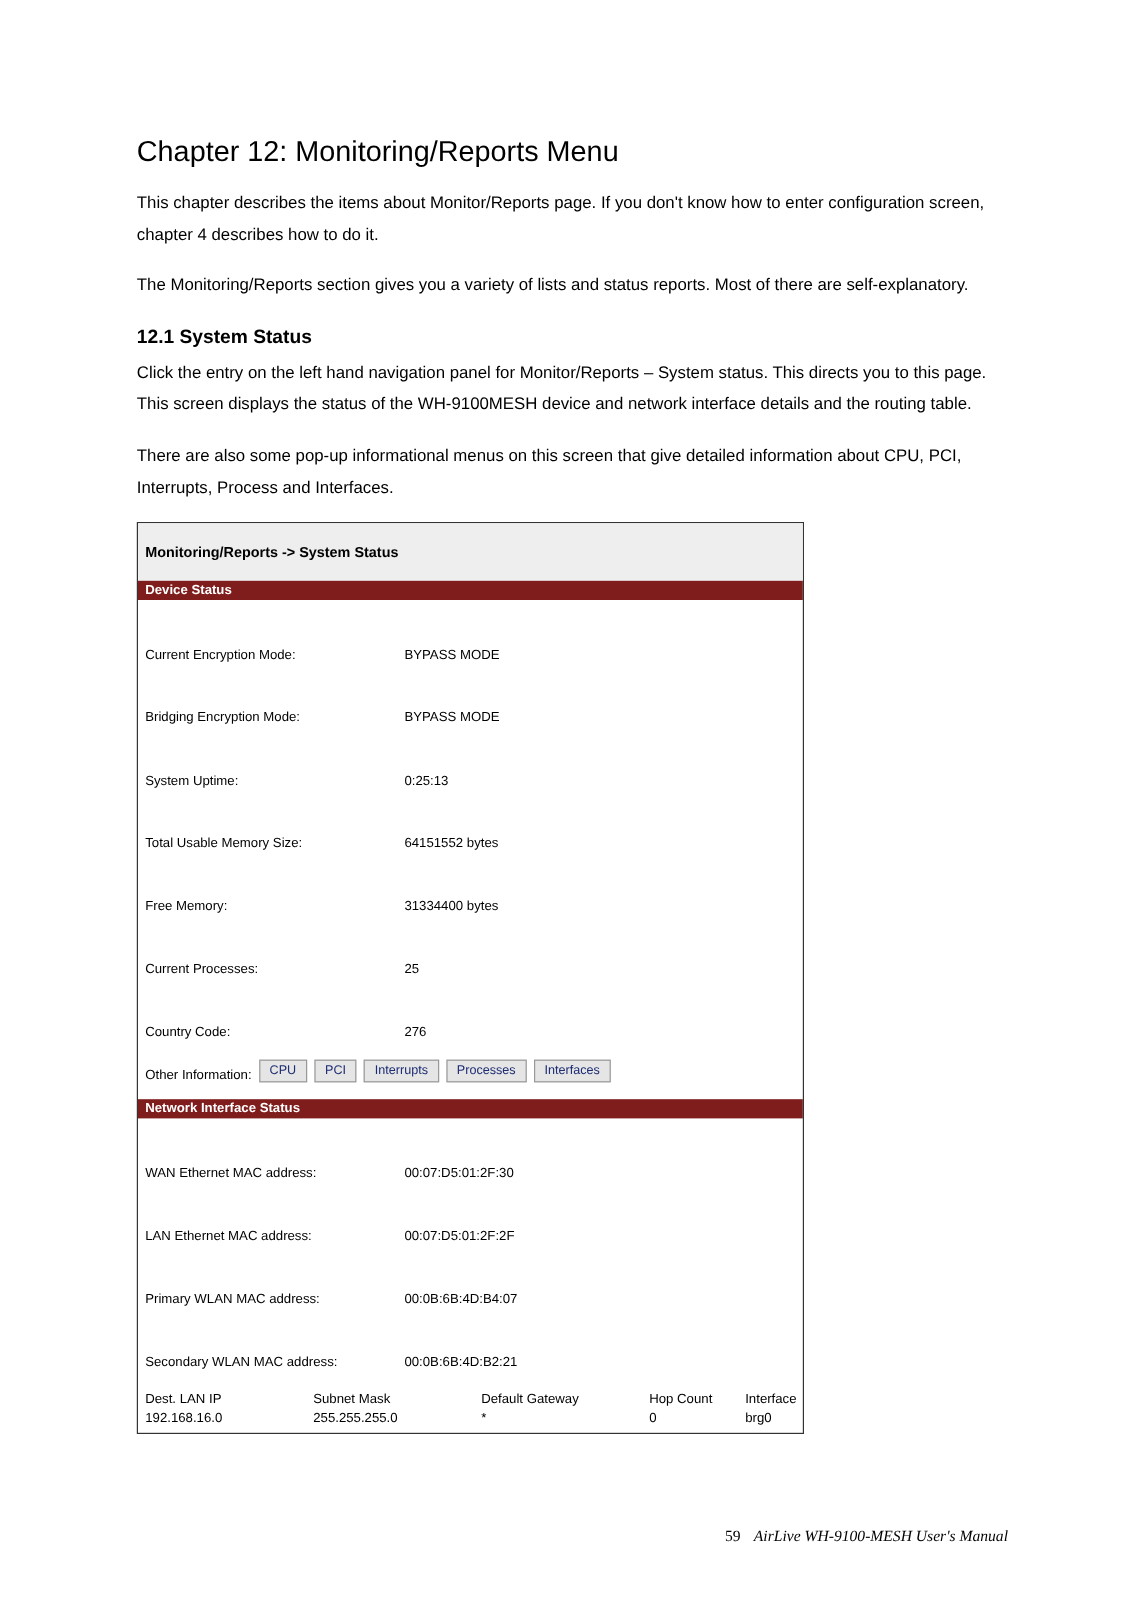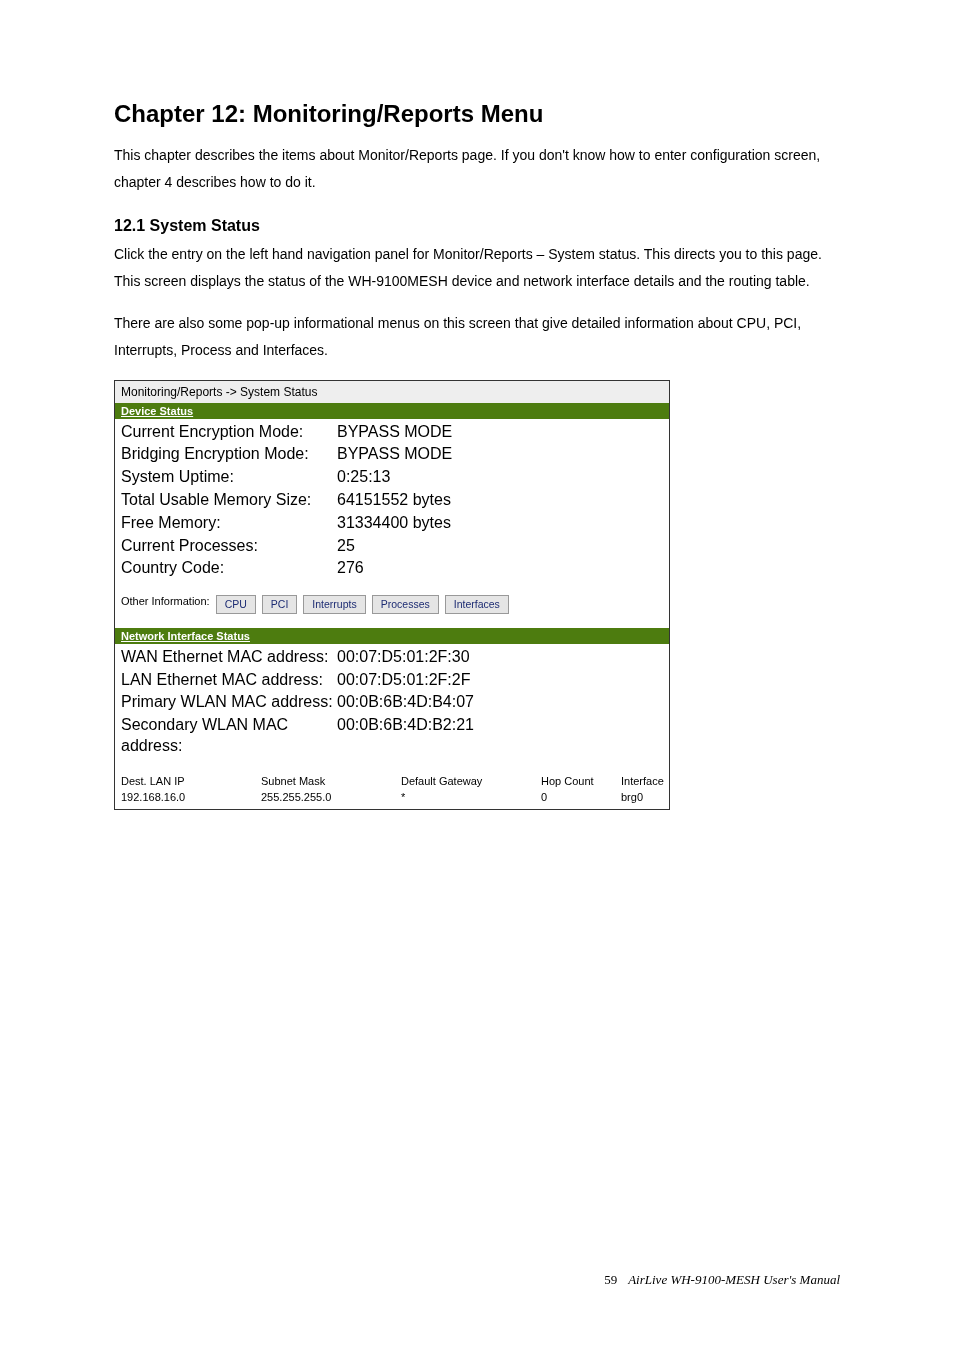--- a/index.html
+++ b/index.html
@@ -10,22 +10,22 @@
     color: #000;
   }
   .page {
     width: 954px;
     height: 1350px;
     padding: 100px 114px 60px 114px;
     position: relative;
   }
   h1.chapter {
     font-size: 24px;
-    font-weight: bold;
-    margin: 0 0 14px 0;
+    font-weight: normal;
+    margin: 13px 0 14px 0;
   }
   p.body {
     font-size: 14px;
     line-height: 1.9;
     margin: 0 0 16px 0;
   }
   h2.section {
     font-size: 16px;
     font-weight: bold;
     margin: 22px 0 6px 0;
@@ -34,44 +34,43 @@
     width: 556px;
     border: 1px solid #333;
     background: #fff;
     font-family: Verdana, Arial, sans-serif;
     font-size: 11px;
     color: #000;
     margin-top: 16px;
   }
   .panel-title {
     background: #eee;
-    font-weight: normal;
-    padding: 4px 6px;
+    font-weight: bold;
+    padding: 17px 6px;
     font-size: 12px;
   }
   .band {
-    background: #4d7c0f;
+    background: #7f1d1d;
     color: #fff;
     font-weight: bold;
     padding: 2px 6px;
     font-size: 11px;
     border-top: 0px solid #333;
-    text-decoration: underline;
   }
   .kv {
     display: grid;
     grid-template-columns: 216px 1fr;
     column-gap: 0;
     padding: 3px 6px 0 6px;
   }
   .kv-row { display: contents; }
-  .kv .k, .kv .v { padding: 0 0 2px 0; font-size: 16px; line-height: 1.3; }
+  .kv .k, .kv .v { padding: 0 0 2px 0; font-size: 11px; line-height: 1.3; margin-top: 36px; }
   .other-row {
     display: flex;
-    align-items: flex-start;
+    align-items: flex-end;
     gap: 6px;
     padding: 14px 6px 14px 6px;
     font-size: 11px;
   }
   .linkbtn {
     background: #e5e5e5;
     border: 1px solid #999;
     padding: 1px 8px;
     font-size: 10.5px;
     color: #1d2c73;
@@ -102,20 +101,21 @@
   }
 </style>
 </head>
 <body>
 
 <div class="page">
 
   <h1 class="chapter">Chapter 12: Monitoring/Reports Menu</h1>
 
   <p class="body">This chapter describes the items about Monitor/Reports page. If you don't know how to enter configuration screen, chapter 4 describes how to do it.</p>
+  <p class="body">The Monitoring/Reports section gives you a variety of lists and status reports. Most of there are self-explanatory.</p>
 
   <h2 class="section">12.1 System Status</h2>
 
   <p class="body">Click the entry on the left hand navigation panel for Monitor/Reports – System status. This directs you to this page. This screen displays the status of the WH-9100MESH device and network interface details and the routing table.</p>
   <p class="body">There are also some pop-up informational menus on this screen that give detailed information about CPU, PCI, Interrupts, Process and Interfaces.</p>
 
   <div class="panel">
     <div class="panel-title">Monitoring/Reports -&gt; System Status</div>
 
     <div class="band">Device Status</div>

